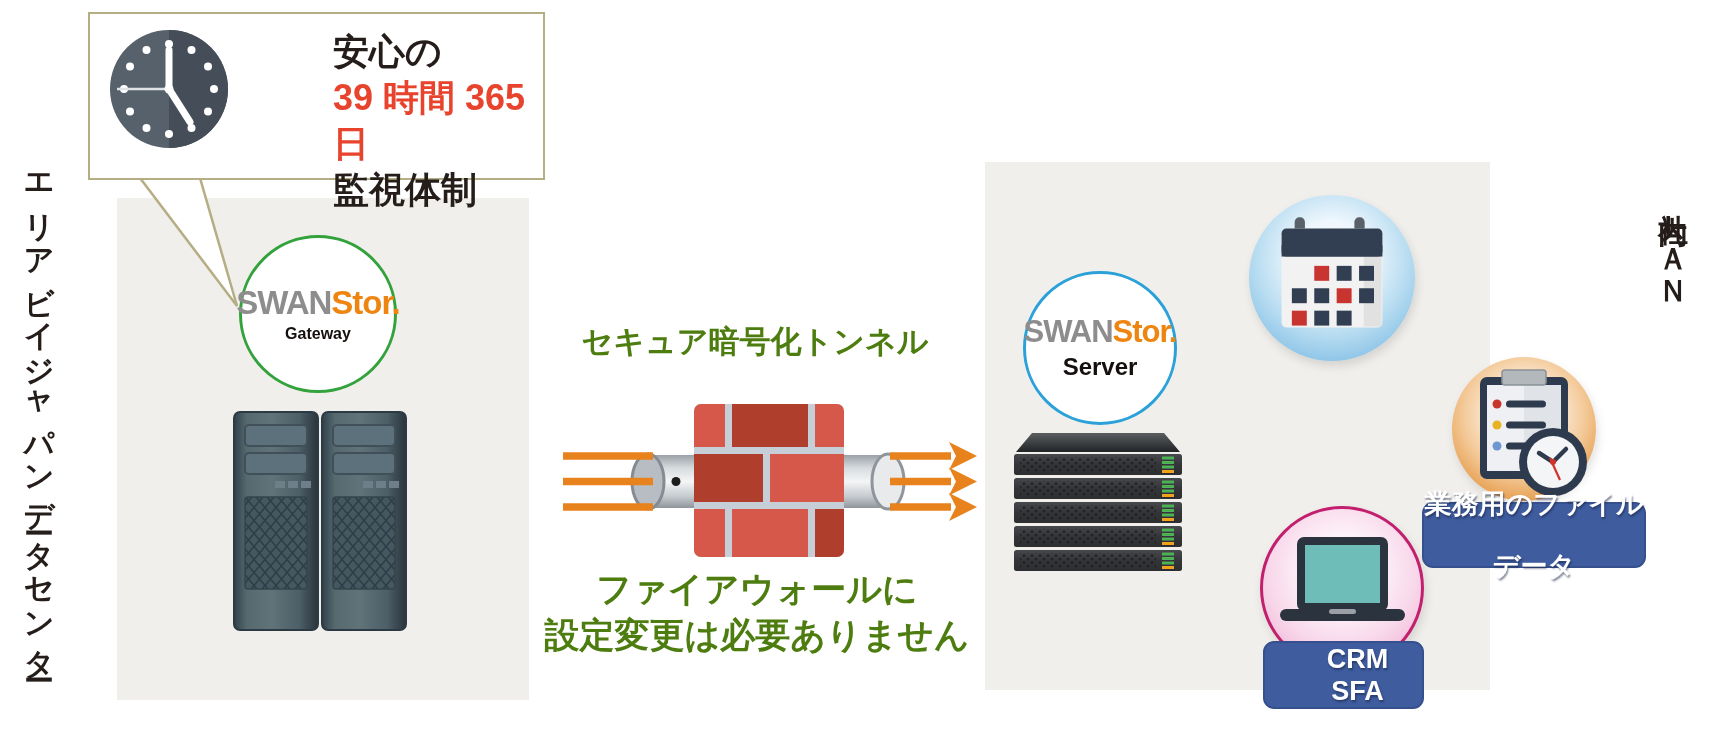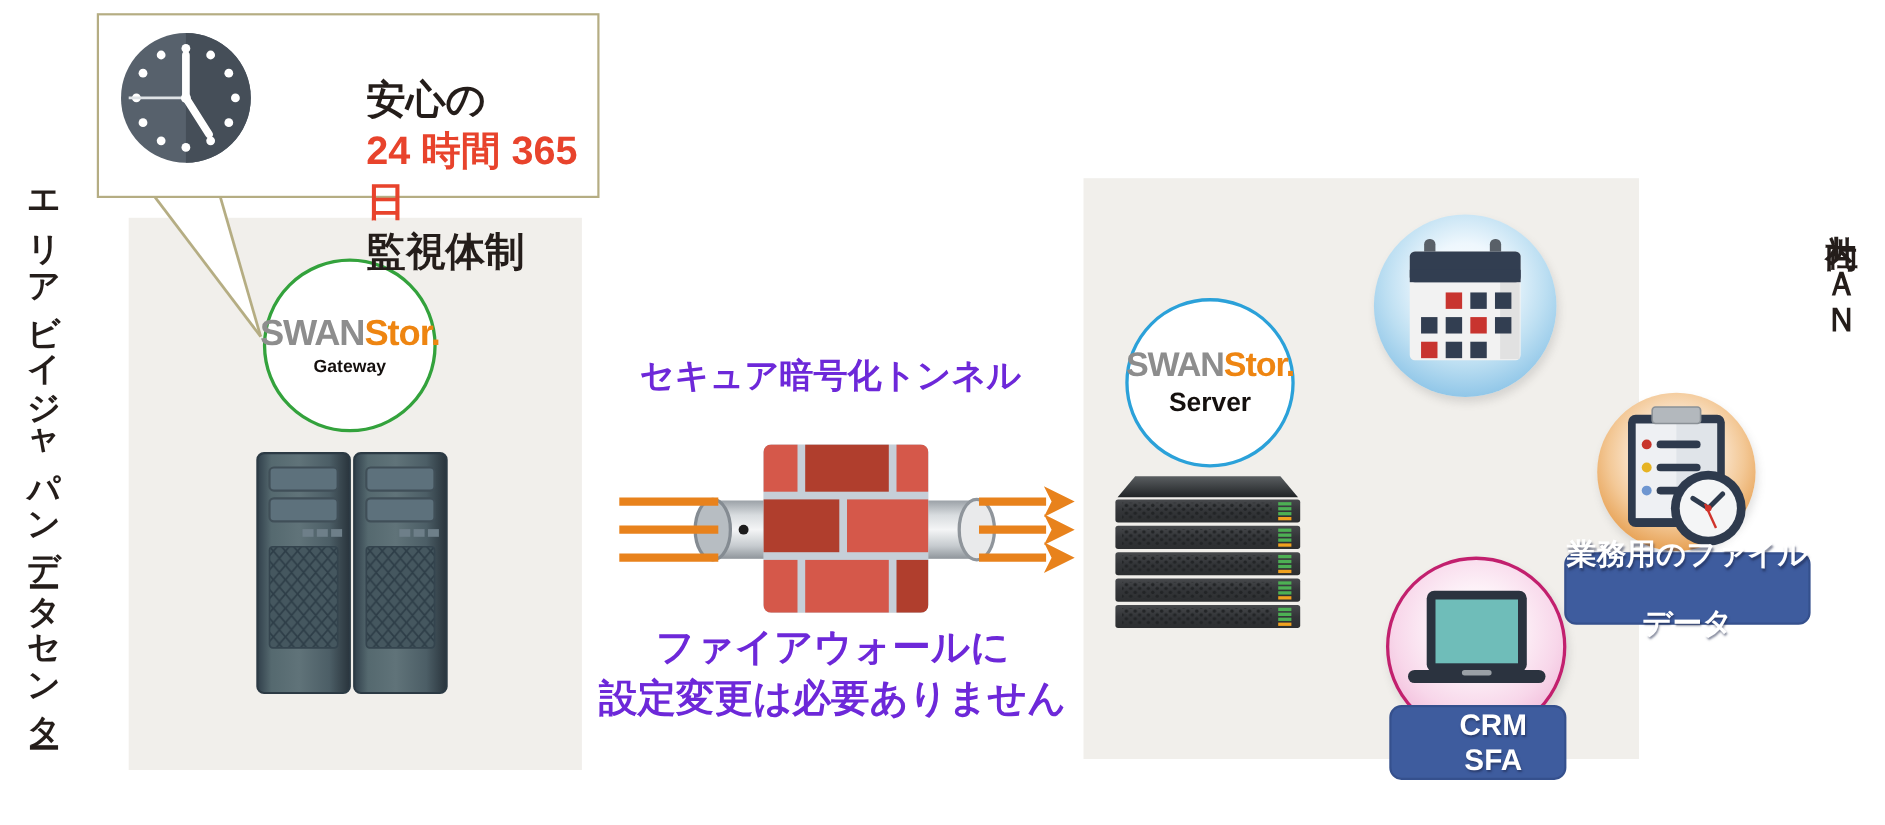--- a/index.html
+++ b/index.html
@@ -4,36 +4,36 @@
 <style>
   html,body{margin:0;padding:0;background:#ffffff;}
   .stage{position:relative;width:1714px;height:750px;background:#ffffff;overflow:hidden;
          font-family:"Liberation Sans","DejaVu Sans",sans-serif;}
   .panel{position:absolute;background:#f1efeb;}
   .vtext{position:absolute;writing-mode:vertical-rl;font-weight:bold;color:#241d1a;
          letter-spacing:2px;white-space:nowrap;}
   .vtext.upright{text-orientation:upright;}
   .callout{position:absolute;left:88px;top:12px;width:457px;height:168px;background:#ffffff;
            border:2.5px solid #b5ad83;box-sizing:border-box;z-index:6;}
-  .callout-text{position:absolute;left:243px;top:15px;font-size:36px;font-weight:bold;line-height:46px;color:#241d1a;margin-top:39px;}
+  .callout-text{position:absolute;left:243px;top:15px;font-size:36px;font-weight:bold;line-height:46px;color:#241d1a;}
   .callout-text .hl{color:#e8432c;}
   .pointer{position:absolute;left:125px;top:178px;z-index:5;}
   .badge{position:absolute;background:#ffffff;border-radius:50%;display:flex;flex-direction:column;
          align-items:center;justify-content:center;box-sizing:border-box;z-index:3;}
   .badge.gw{left:239px;top:235px;width:158px;height:158px;border:3px solid #33a23c;}
   .badge.sv{left:1023px;top:271px;width:154px;height:154px;border:3px solid #2ba1d9;}
   .logo{font-weight:bold;letter-spacing:-1px;line-height:1;}
   .badge.gw .logo{font-size:33px;}
   .badge.sv .logo{font-size:31px;}
   .logo .swan{color:#8d8d8d;}
   .logo .stor{color:#ee8511;}
   .logo-product{font-weight:bold;color:#15100e;margin-top:6px;}
   .badge.gw .logo-product{font-size:16px;}
   .badge.sv .logo-product{font-size:24px;}
-  .caption{position:absolute;text-align:center;font-weight:bold;color:#6d28d9;}
+  .caption{position:absolute;text-align:center;font-weight:bold;color:#4d7c0f;}
   .sphere{position:absolute;border-radius:50%;box-shadow:2px 5px 8px rgba(90,90,90,0.18);}
   .sphere.blue{left:1249px;top:195px;width:166px;height:166px;
     background:radial-gradient(circle at 50% 38%,#ffffff 0%,#eef7fd 28%,#bddff2 55%,#8cc4e7 80%,#74b2dc 100%);}
   .sphere.orange{left:1452px;top:357px;width:144px;height:144px;
     background:radial-gradient(circle at 50% 40%,#ffffff 0%,#fdf0e2 26%,#f3c896 55%,#e59b4a 80%,#db7f22 100%);}
   .sphere.pink{left:1260px;top:506px;width:164px;height:164px;border:3px solid #c2206e;box-sizing:border-box;
     background:radial-gradient(circle at 50% 40%,#ffffff 0%,#fdf2f8 30%,#f8d7ea 60%,#f0b6d7 85%,#eca8cf 100%);}
   .applabel{position:absolute;background:#3e5c9e;border:2px solid #35508d;border-radius:11px;
     color:#ffffff;font-weight:bold;font-size:27px;line-height:32px;text-align:center;
     display:flex;flex-direction:column;align-items:center;justify-content:center;
@@ -79,21 +79,21 @@
           <circle cx="22" cy="38.5" r="4"></circle>
           <circle cx="38.5" cy="22" r="4"></circle>
       </g>
       <line x1="61" y1="61" x2="9" y2="61" stroke="#dfe3e6" stroke-width="2.5"></line>
       <line x1="61" y1="61" x2="61" y2="22" stroke="#ffffff" stroke-width="7" stroke-linecap="round"></line>
       <line x1="61" y1="61" x2="82" y2="94" stroke="#ffffff" stroke-width="7" stroke-linecap="round"></line>
       <circle cx="61" cy="61" r="4.5" fill="#ffffff"></circle>
     </svg>
     <div class="callout-text">
       <div>安心の</div>
-      <div class="hl">24 時間 365 日</div>
+      <div class="hl">39 時間 365 日</div>
       <div>監視体制</div>
     </div>
   </div>
 
   <div class="badge gw">
     <div class="logo">
       <span class="swan">SWAN</span><span class="stor">Stor.</span>
     </div>
     <div class="logo-product">Gateway</div>
   </div>

